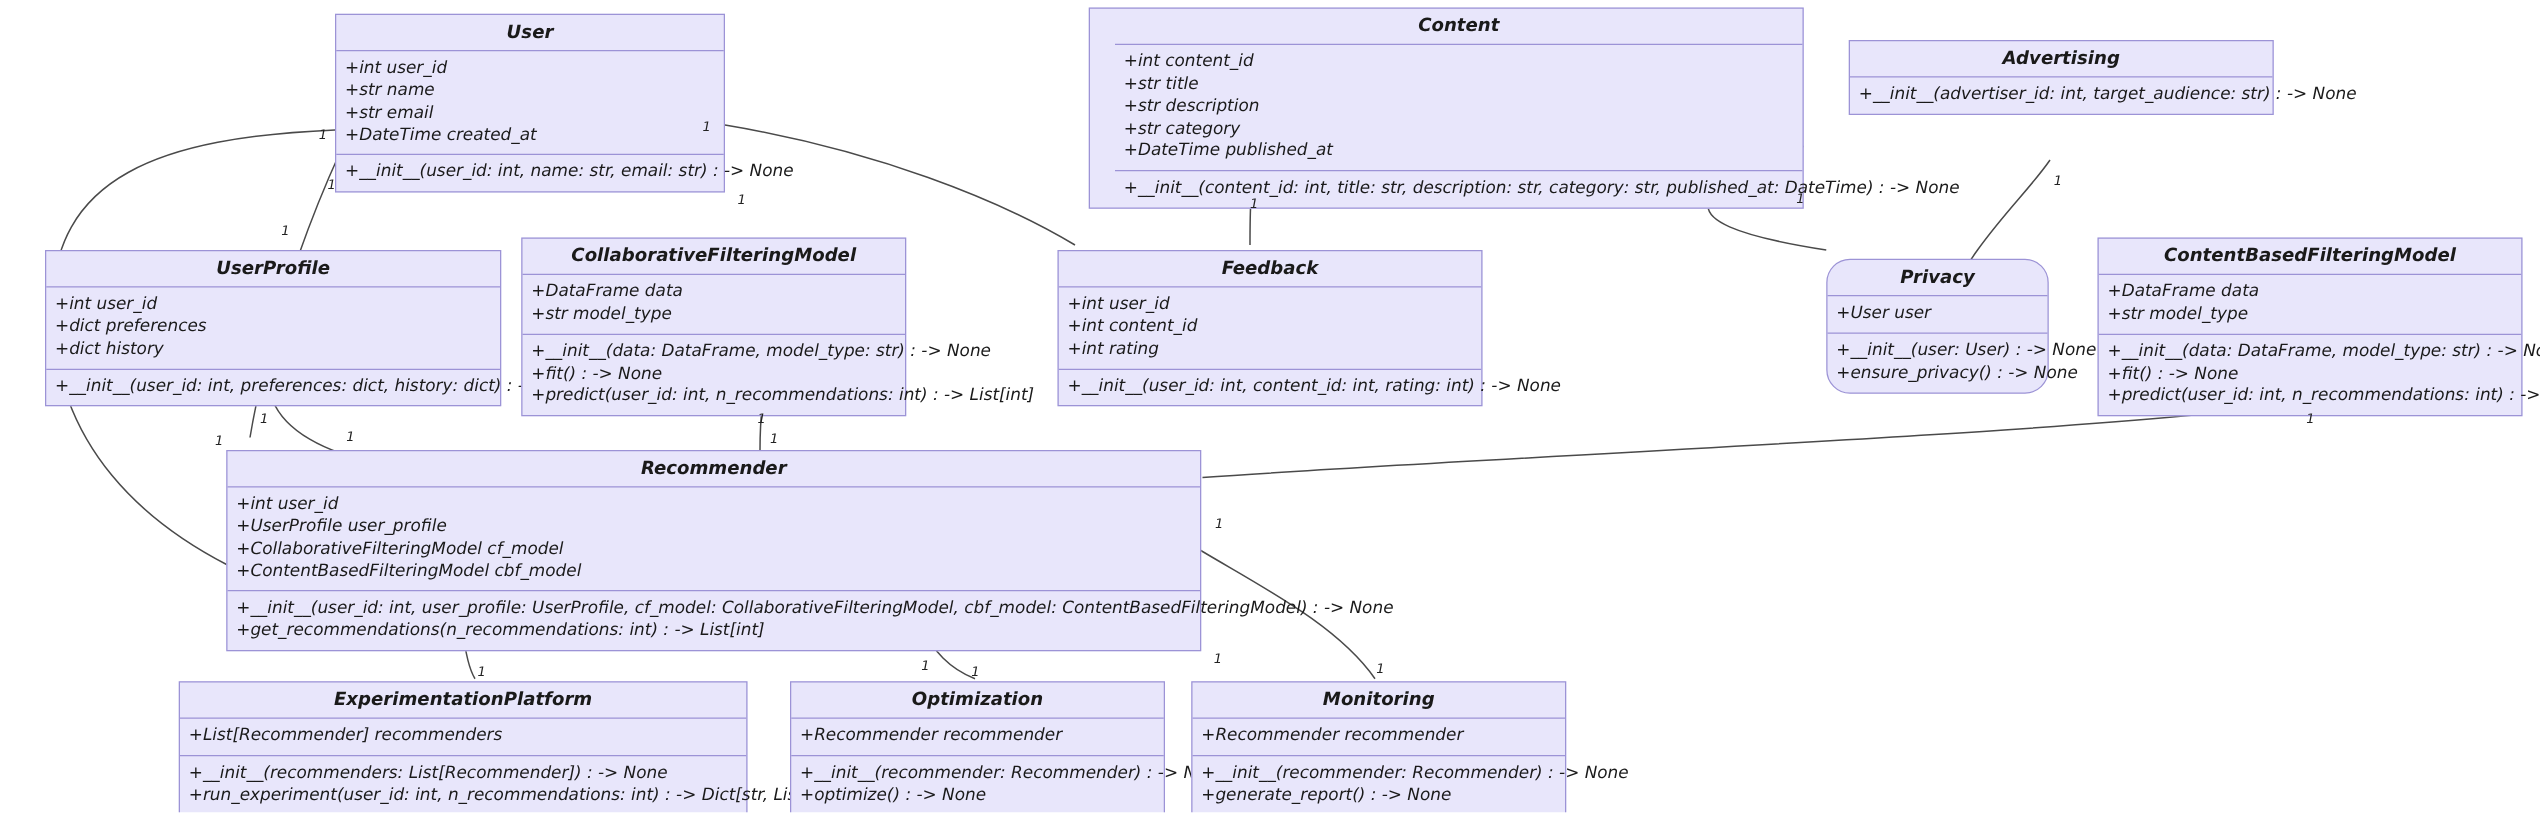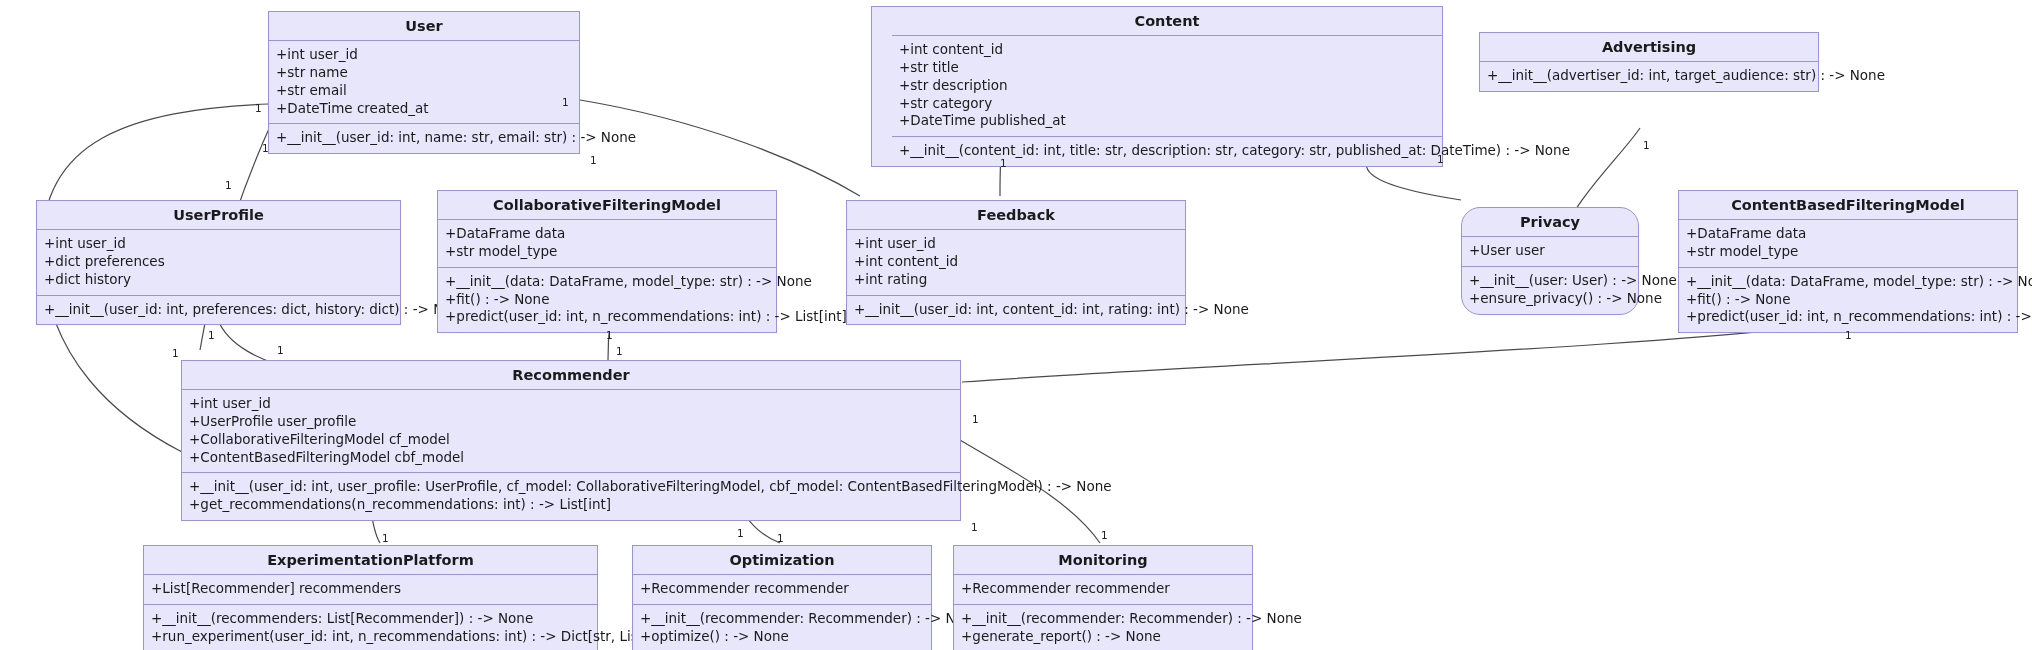--- a/index.html
+++ b/index.html
@@ -1,18 +1,18 @@
 <!DOCTYPE html>
 <html><head>
 <meta charset="utf-8">
 <title>UML Class Diagram</title>
 <style>
   html,body{margin:0;padding:0;background:#ffffff;}
   body{font-family:"DejaVu Sans","Liberation Sans",sans-serif;}
-  #canvas{position:relative;width:2032px;height:650px;background:#ffffff;overflow:hidden;}
+  #canvas{position:relative;width:2032px;height:650px;background:#ffffff;overflow:hidden;font-style:italic;}
   #edges{position:absolute;left:0;top:0;width:2032px;height:650px;pointer-events:none;}
   .uml-class{
     position:absolute;
     background:#e8e6fb;
     border:1.5px solid #9c93d6;
     box-sizing:border-box;
     color:#1a1a1a;
   }
   .uml-title{
     text-align:center;
@@ -94,21 +94,21 @@
       <div class="uml-title">UserProfile</div>
       <div class="uml-compartment uml-attrs">
         <div class="uml-row">+int user_id</div>
         <div class="uml-row">+dict preferences</div>
         <div class="uml-row">+dict history</div>
       </div>
       <div class="uml-compartment uml-methods">
         <div class="uml-row">+__init__(user_id: int, preferences: dict, history: dict) : -&gt; None</div>
       </div>
     </div>
-    <div class="uml-class" style="left: 437px; top: 190px; width: 340px;">
+    <div class="uml-class" style="left: 417px; top: 190px; width: 308px;">
       <div class="uml-title">CollaborativeFilteringModel</div>
       <div class="uml-compartment uml-attrs">
         <div class="uml-row">+DataFrame data</div>
         <div class="uml-row">+str model_type</div>
       </div>
       <div class="uml-compartment uml-methods">
         <div class="uml-row">+__init__(data: DataFrame, model_type: str) : -&gt; None</div>
         <div class="uml-row">+fit() : -&gt; None</div>
         <div class="uml-row">+predict(user_id: int, n_recommendations: int) : -&gt; List[int]</div>
       </div>

